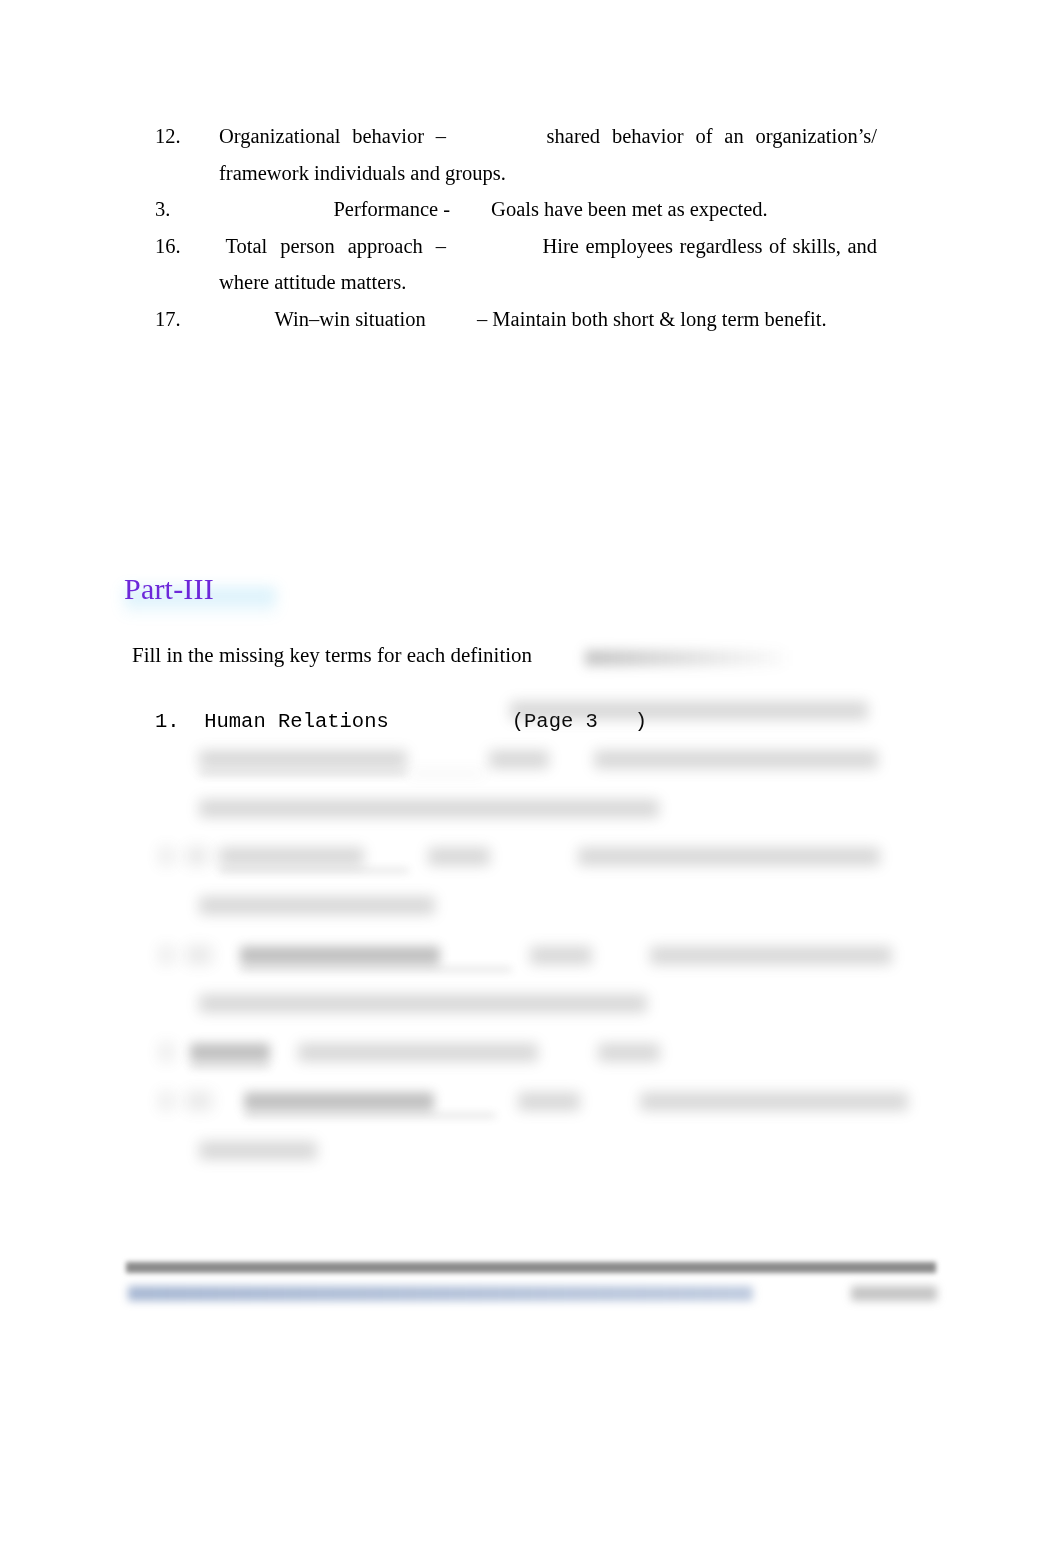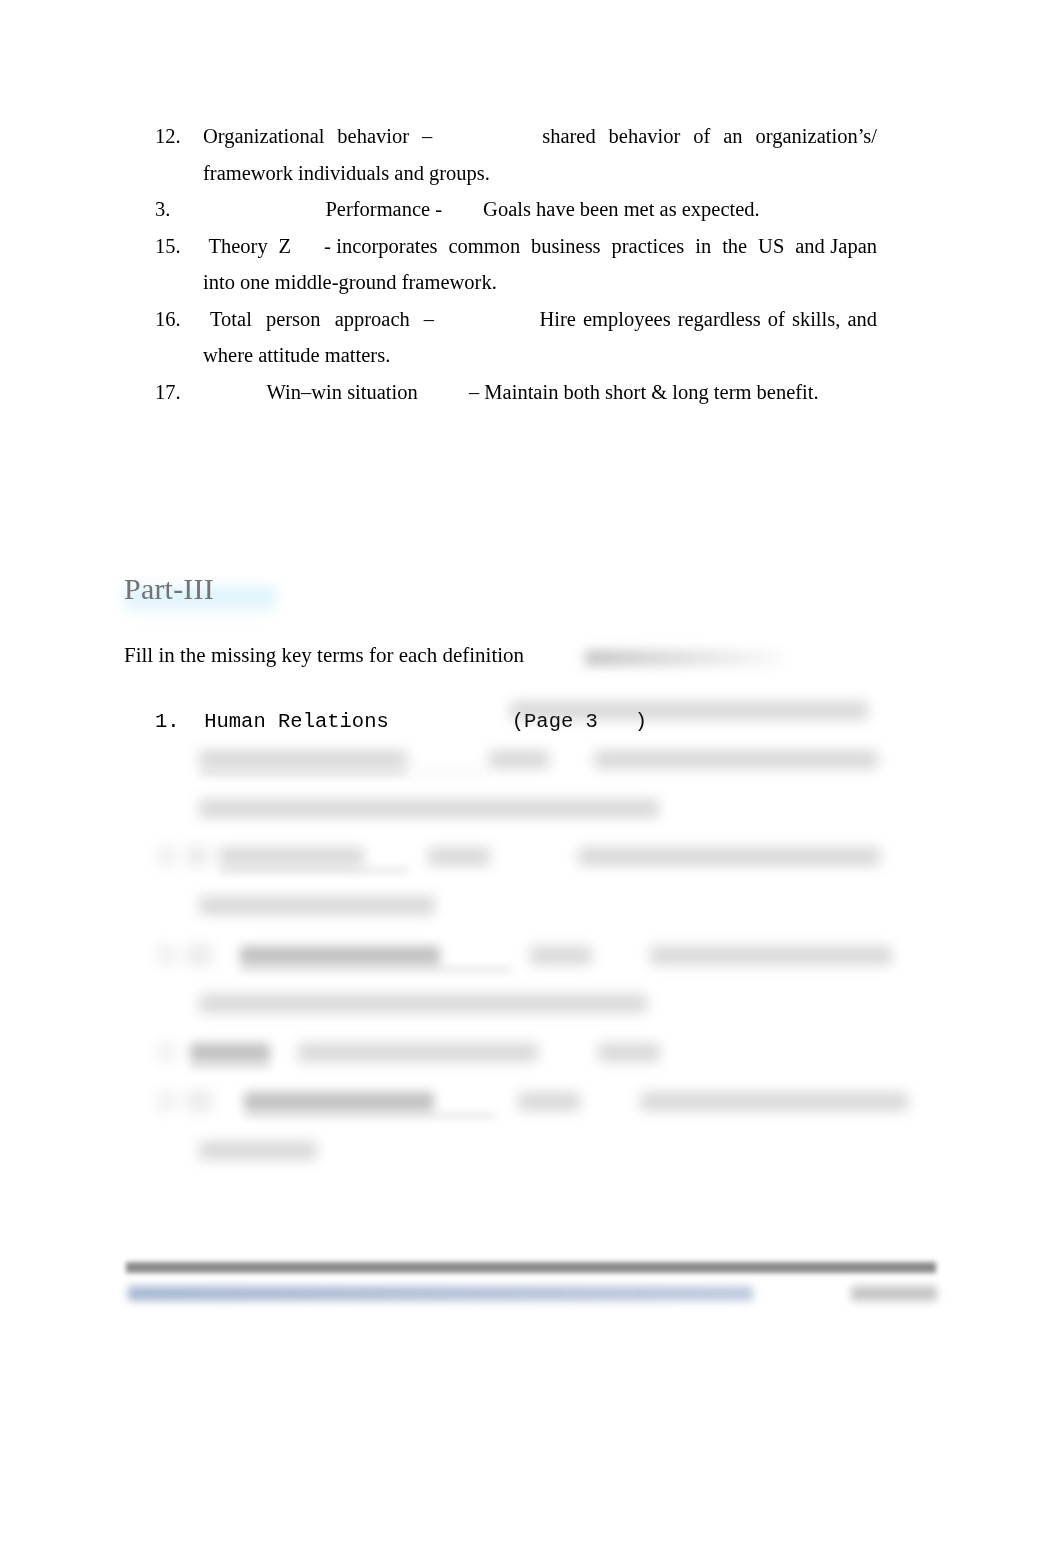--- a/index.html
+++ b/index.html
@@ -28,20 +28,21 @@
     left: 155px;
     top: 118px;
     width: 722px;
   }
   .def-item {
     display: flex;
     align-items: flex-start;
     font-size: 20.5px;
     line-height: 36.5px;
     margin: 0;
+    gap: 16px;
   }
   .def-num {
     flex: 0 0 auto;
     width: 48px;
     text-align: left;
     white-space: pre;
   }
   .def-body {
     flex: 1 1 auto;
     text-align: justify;
@@ -53,37 +54,37 @@
     text-align: center;
   }
 
   
   .part-heading {
     position: absolute;
     left: 124px;
     top: 570px;
     font-size: 30px;
     line-height: 38px;
-    color: #737373;
+    color: #6d28d9;
     letter-spacing: 0.2px;
   }
   .part-heading-blur {
     position: absolute;
     left: 124px;
     top: 588px;
     width: 152px;
     height: 26px;
     background: linear-gradient(180deg, rgba(22,169,232,0.20), rgba(22,169,232,0.04));
     filter: blur(7px);
     pointer-events: none;
   }
 
   .section-instruction {
     position: absolute;
-    left: 124px;
+    left: 132px;
     top: 640px;
     font-size: 21px;
     line-height: 30px;
     white-space: pre;
   }
   .instruction-trail {
     position: absolute;
     left: 585px;
     top: 650px;
     width: 200px;
@@ -176,24 +177,20 @@
       <span class="def-num">12.</span>
       <span class="def-body">Organizational  behavior  –                 shared  behavior  of  an  organization’s/ framework individuals and groups.</span>
     </div>
 
     <div class="def-item">
       <span class="def-num">3.</span>
       <span class="def-body nojustify"> Performance -        Goals have been met as expected.</span>
     </div>
 
 
-    <div class="def-item">
-      <span class="def-num">15.</span>
-      <span class="def-body"> Theory  Z      - incorporates  common  business  practices  in  the  US  and Japan into one middle-ground framework.</span>
-    </div>
 
     <div class="def-item">
       <span class="def-num">16.</span>
       <span class="def-body"> Total  person  approach  –               Hire employees regardless of skills, and where attitude matters.</span>
     </div>
 
     <div class="def-item">
       <span class="def-num">17.</span>
       <span class="def-body nojustify"> Win–win situation          – Maintain both short &amp; long term benefit.</span>
     </div>

